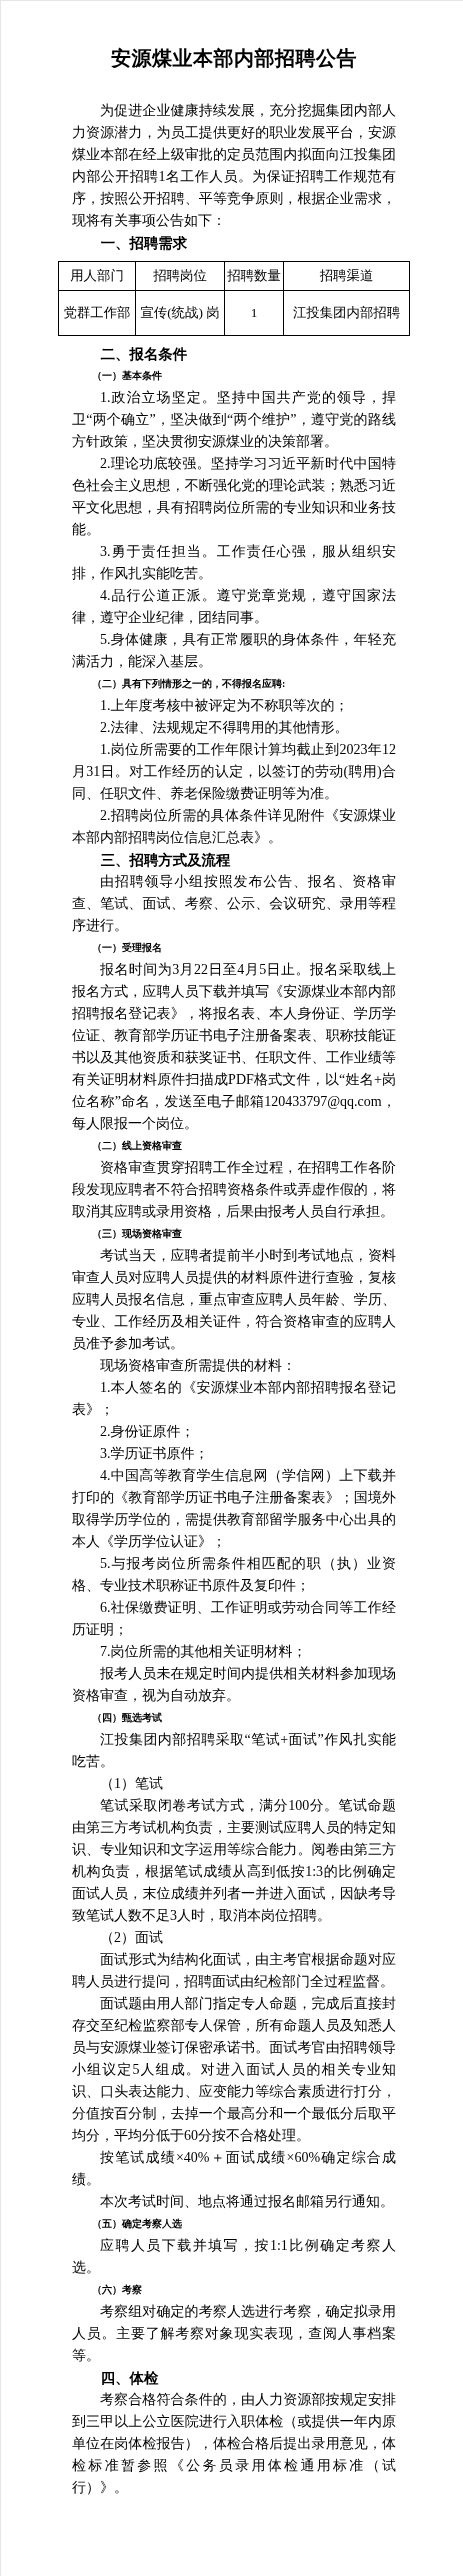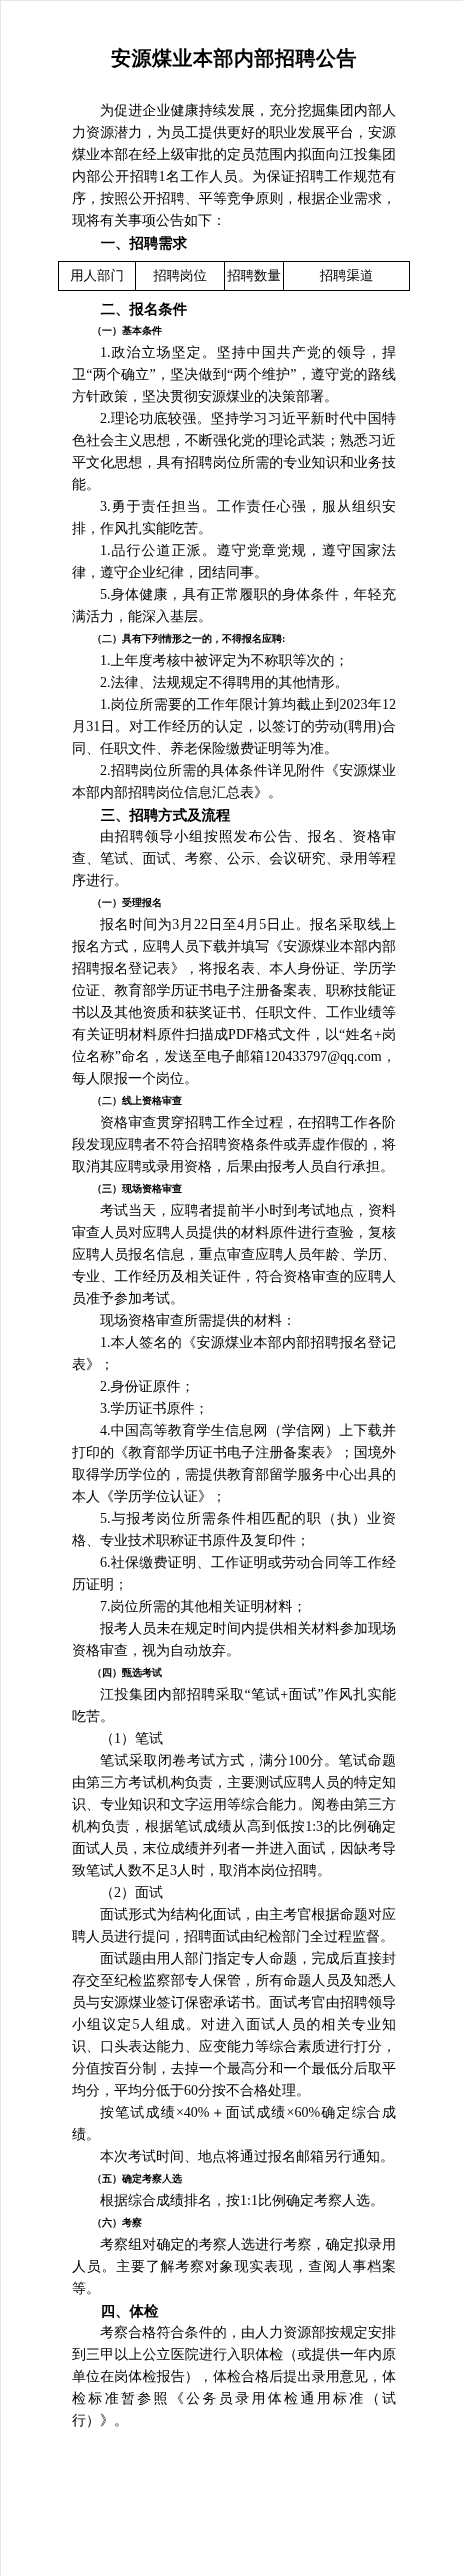--- a/index.html
+++ b/index.html
@@ -91,30 +91,36 @@
         <col class="col-count">
         <col class="col-channel">
     </colgroup>
     <tbody>
         <tr>
       <th>用人部门</th>
       <th>招聘岗位</th>
       <th>招聘数量</th>
       <th>招聘渠道</th>
     </tr>
+    <tr>
+      <td>党群工作部</td>
+      <td>宣传(统战) 岗</td>
+      <td>1</td>
+      <td>江投集团内部招聘</td>
+    </tr>
   </tbody>
     </table>
 
   <h2 class="sec-h">二、报名条件</h2>
 
   <h3 class="sub-h">（一）基本条件</h3>
   <p class="body-p">1.政治立场坚定。坚持中国共产党的领导，捍卫“两个确立”，坚决做到“两个维护”，遵守党的路线方针政策，坚决贯彻安源煤业的决策部署。</p>
   <p class="body-p">2.理论功底较强。坚持学习习近平新时代中国特色社会主义思想，不断强化党的理论武装；熟悉习近平文化思想，具有招聘岗位所需的专业知识和业务技能。</p>
   <p class="body-p">3.勇于责任担当。工作责任心强，服从组织安排，作风扎实能吃苦。</p>
-  <p class="body-p">1.品行公道正派。遵守党章党规，遵守国家法律，遵守企业纪律，团结同事。</p>
+  <p class="body-p">4.品行公道正派。遵守党章党规，遵守国家法律，遵守企业纪律，团结同事。</p>
   <p class="body-p">5.身体健康，具有正常履职的身体条件，年轻充满活力，能深入基层。</p>
 
   <h3 class="sub-h">（二）具有下列情形之一的，不得报名应聘:</h3>
   <p class="body-p">1.上年度考核中被评定为不称职等次的；</p>
   <p class="body-p">2.法律、法规规定不得聘用的其他情形。</p>
 
   <p class="body-p">1.岗位所需要的工作年限计算均截止到2023年12月31日。对工作经历的认定，以签订的劳动(聘用)合同、任职文件、养老保险缴费证明等为准。</p>
   <p class="body-p">2.招聘岗位所需的具体条件详见附件《安源煤业本部内部招聘岗位信息汇总表》。</p>
 
   <h2 class="sec-h">三、招聘方式及流程</h2>
@@ -144,21 +150,21 @@
   <h4 class="sub2-h">（1）笔试</h4>
   <p class="body-p">笔试采取闭卷考试方式，满分100分。笔试命题由第三方考试机构负责，主要测试应聘人员的特定知识、专业知识和文字运用等综合能力。阅卷由第三方机构负责，根据笔试成绩从高到低按1:3的比例确定面试人员，末位成绩并列者一并进入面试，因缺考导致笔试人数不足3人时，取消本岗位招聘。</p>
 
   <h4 class="sub2-h">（2）面试</h4>
   <p class="body-p">面试形式为结构化面试，由主考官根据命题对应聘人员进行提问，招聘面试由纪检部门全过程监督。</p>
   <p class="body-p">面试题由用人部门指定专人命题，完成后直接封存交至纪检监察部专人保管，所有命题人员及知悉人员与安源煤业签订保密承诺书。面试考官由招聘领导小组议定5人组成。对进入面试人员的相关专业知识、口头表达能力、应变能力等综合素质进行打分，分值按百分制，去掉一个最高分和一个最低分后取平均分，平均分低于60分按不合格处理。</p>
   <p class="body-p">按笔试成绩×40%＋面试成绩×60%确定综合成绩。</p>
   <p class="body-p">本次考试时间、地点将通过报名邮箱另行通知。</p>
 
   <h3 class="sub-h">（五）确定考察人选</h3>
-  <p class="body-p">根据综合成绩排名，按1:1比例确定考察人选。</p>
+  <p class="body-p">应聘人员下载并填写，按1:1比例确定考察人选。</p>
 
   <h3 class="sub-h">（六）考察</h3>
   <p class="body-p">考察组对确定的考察人选进行考察，确定拟录用人员。主要了解考察对象现实表现，查阅人事档案等。</p>
 
   <h2 class="sec-h">四、体检</h2>
   <p class="body-p">考察合格符合条件的，由人力资源部按规定安排到三甲以上公立医院进行入职体检（或提供一年内原单位在岗体检报告），体检合格后提出录用意见，体检标准暂参照《公务员录用体检通用标准（试行）》。</p>
 
 </div>
 
 

